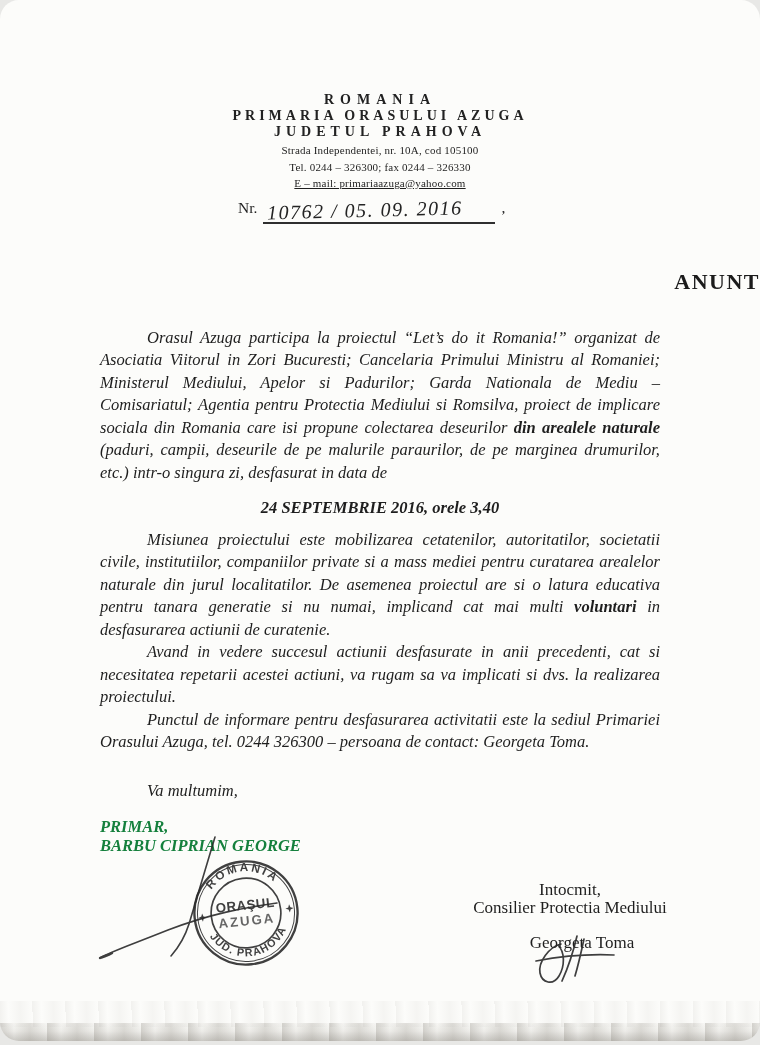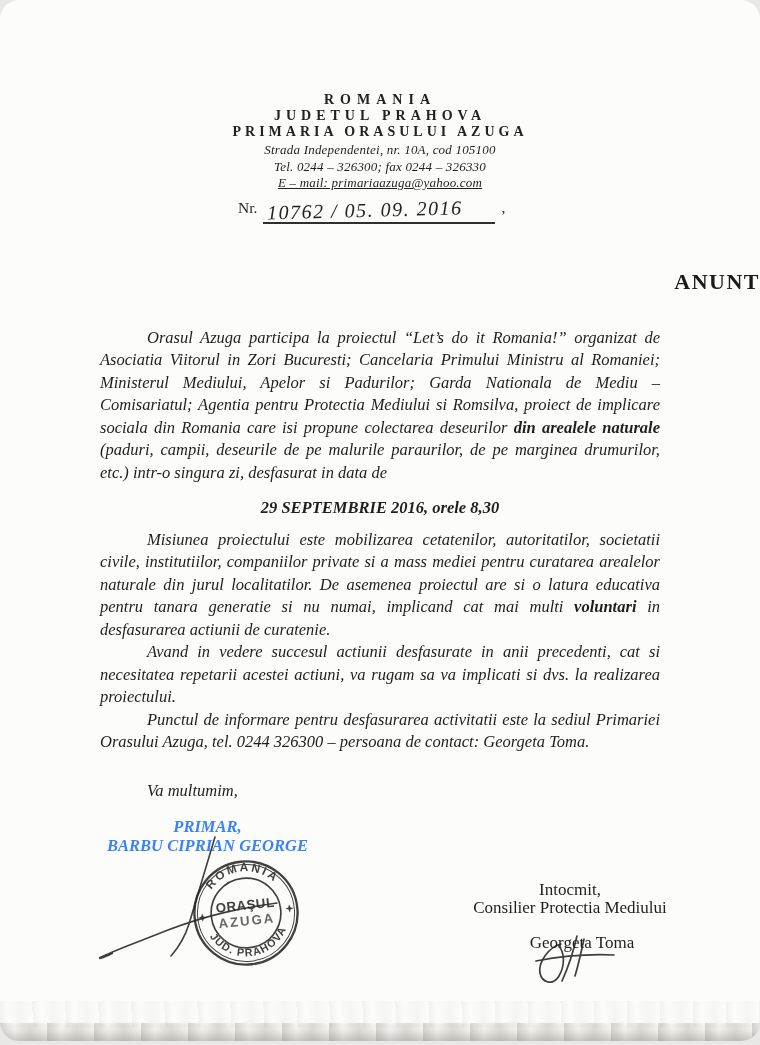--- a/index.html
+++ b/index.html
@@ -21,24 +21,23 @@
   .letterhead { padding-top: 92px; text-align: center; }
   .lh-bold {
     font-weight: bold;
     font-size: 14px;
     line-height: 16px;
     letter-spacing: 5px;
     color: #222;
   }
   .lh-bold.wide { letter-spacing: 6px; }
   .lh-addr {
-    font-size: 13px;
+    font-size: 11px;
     line-height: 16.5px;
     letter-spacing: 0.2px;
-    font-style: italic;
   }
   .lh-addr.first { margin-top: 2px; }
   .lh-email { text-decoration: underline; }
 
   .nr-row {
     margin: 7px 0 0 238px;
     font-size: 15.5px;
     display: flex;
     align-items: flex-start;
     height: 26px;
@@ -86,25 +85,25 @@
     text-indent: 0;
     font-weight: bold;
     margin: 13px 0 9px 0;
   }
 
   .closing { margin: 26px 0 0 47px; }
 
   .signer-block {
     margin-top: 15px;
     width: 215px;
-    text-align: center;
+    text-align: left;
     font-weight: bold;
     font-size: 16.5px;
     line-height: 19px;
-    color: #3b82f6;
+    color: #15803d;
   }
 
   
   .stamp { position: absolute; left: 191px; top: 858px; }
   .sig-primar { position: absolute; left: 90px; top: 830px; }
   .sig-toma { position: absolute; left: 518px; top: 926px; }
 
   .prepared-block {
     position: absolute;
     left: 440px;
@@ -136,38 +135,38 @@
       rgba(160,156,148,0.08) 21px, rgba(255,255,255,0) 33px);
   }
 </style>
 </head>
 <body>
 
 <div class="page">
 
   <div class="letterhead">
     <div class="lh-bold wide">ROMANIA</div>
+    <div class="lh-bold" style="letter-spacing:4px;">PRIMARIA ORASULUI AZUGA</div>
     <div class="lh-bold">JUDETUL PRAHOVA</div>
-    <div class="lh-bold" style="letter-spacing:4px;">PRIMARIA ORASULUI AZUGA</div>
     <div class="lh-addr first">Strada Independentei, nr. 10A, cod 105100</div>
     <div class="lh-addr">Tel. 0244 – 326300; fax 0244 – 326330</div>
     <div class="lh-addr lh-email">E – mail: primariaazuga@yahoo.com</div>
   </div>
 
   <div class="nr-row">
     <span class="nr-label">Nr.</span>
     <span class="nr-line"><span class="nr-value">10762 / 05. 09. 2016</span></span>
     <span class="nr-tail">,</span>
   </div>
 
   <div class="doc-title">ANUNT</div>
 
   <div class="content" id="paragraphs">
       <p class="para"><span>Orasul Azuga participa la proiectul “Let’s do it Romania!” organizat de Asociatia Viitorul in Zori Bucuresti; Cancelaria Primului Ministru al Romaniei; Ministerul Mediului, Apelor si Padurilor; Garda Nationala de Mediu – Comisariatul; Agentia pentru Protectia Mediului si Romsilva, proiect de implicare sociala din Romania care isi propune colectarea deseurilor </span><strong>din arealele naturale</strong><span> (paduri, campii, deseurile de pe malurile paraurilor, de pe marginea drumurilor, etc.) intr-o singura zi, desfasurat in data de</span></p>
-      <p class="date-line"><strong>29 SEPTEMBRIE 2016, orele 8,30</strong></p>
+      <p class="date-line"><strong>24 SEPTEMBRIE 2016, orele 3,40</strong></p>
       <p class="para"><span>Misiunea proiectului este mobilizarea cetatenilor, autoritatilor, societatii civile, institutiilor, companiilor private si a mass mediei pentru curatarea arealelor naturale din jurul localitatilor. De asemenea proiectul are si o latura educativa pentru tanara generatie si nu numai, implicand cat mai multi </span><strong>voluntari</strong><span> in desfasurarea actiunii de curatenie.</span></p>
       <p class="para"><span>Avand in vedere succesul actiunii desfasurate in anii precedenti, cat si necesitatea repetarii acestei actiuni, va rugam sa va implicati si dvs. la realizarea proiectului.</span></p>
       <p class="para"><span>Punctul de informare pentru desfasurarea activitatii este la sediul Primariei Orasului Azuga, tel. 0244 326300 – persoana de contact: Georgeta Toma.</span></p>
     </div>
 
   <div class="content" style="margin-top:0;">
     <div class="closing">Va multumim,</div>
     <div class="signer-block">
       <div>PRIMAR,</div>
       <div>BARBU CIPRIAN GEORGE</div>

